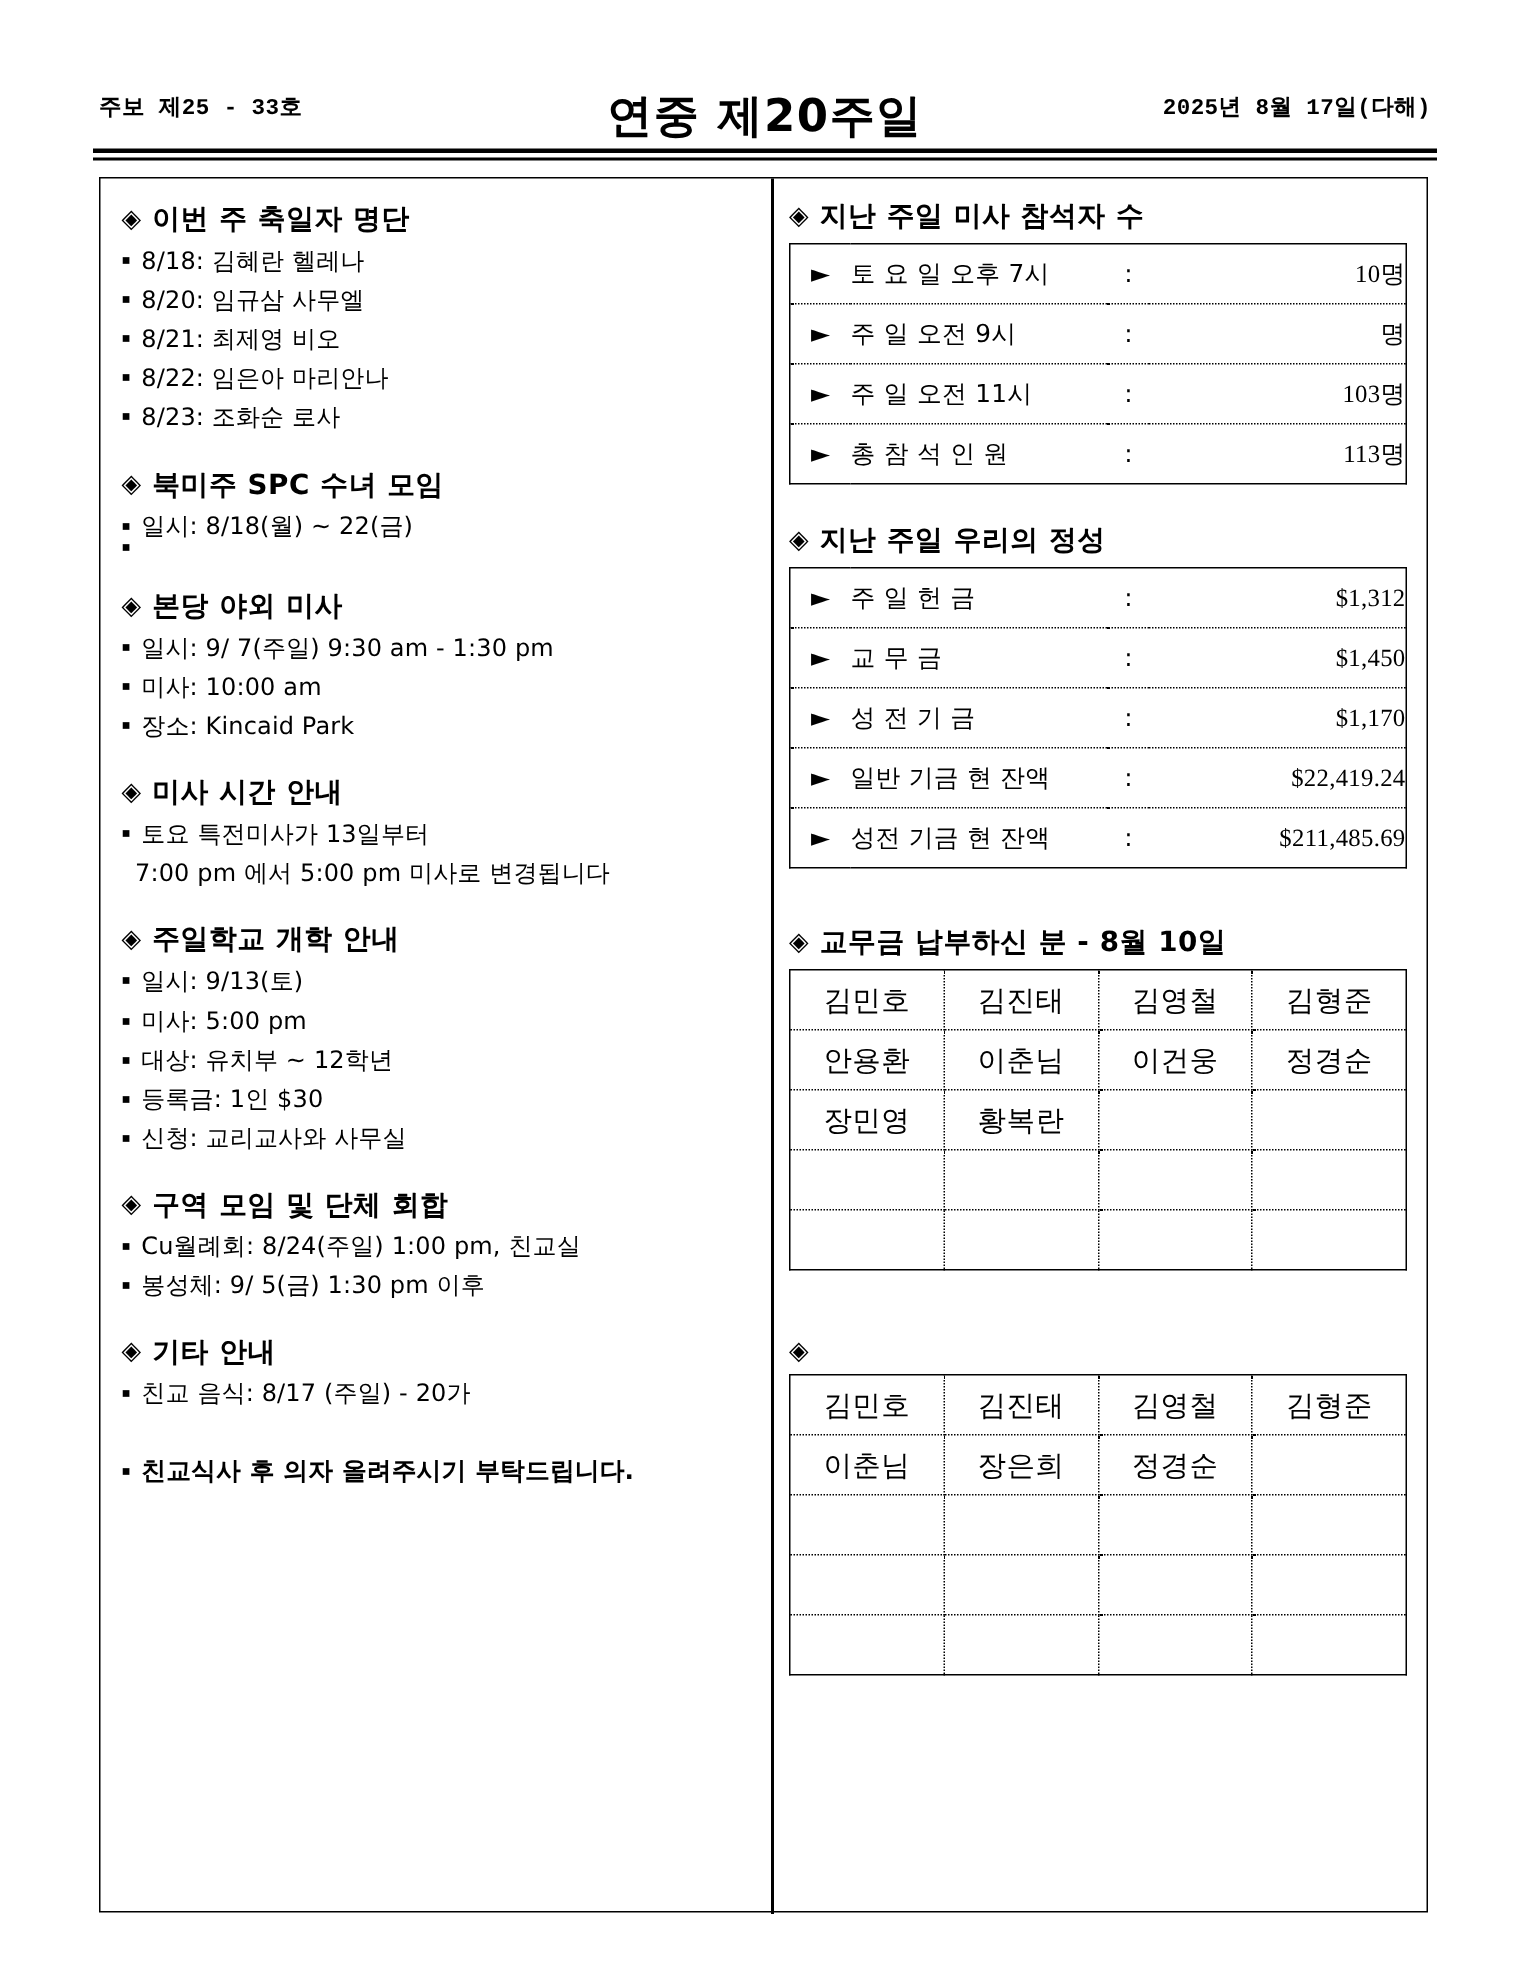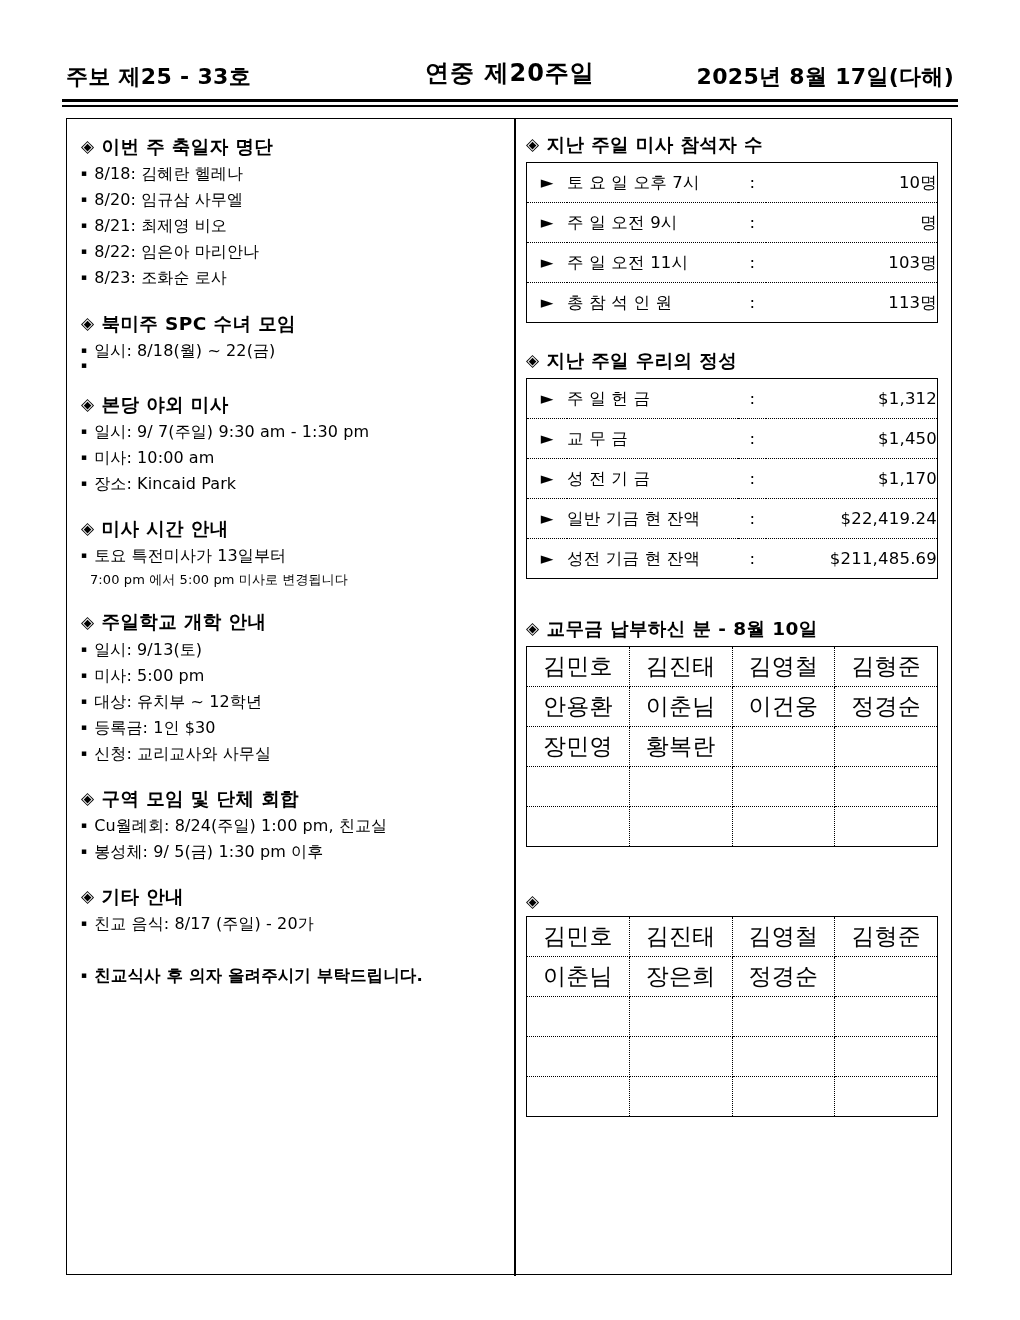--- a/index.html
+++ b/index.html
@@ -22,27 +22,28 @@
     left: 66px;
     top: 62px;
     width: 888px;
     height: 34px;
     display: flex;
     align-items: baseline;
     justify-content: space-between;
   }
   .mast-left,
   .mast-right {
-    font-size: 22px;
+    font-size: 15px;
     font-weight: bold;
     letter-spacing: 0.3px;
     white-space: nowrap;
+    font-family: Liberation Mono, monospace;
   }
   .mast-center {
-    font-size: 24px;
+    font-size: 30px;
     font-weight: bold;
     letter-spacing: 1px;
     white-space: nowrap;
     position: absolute;
     left: 50%;
     transform: translateX(-50%);
     top: -5px;
   }
 
   .rule-top {
@@ -130,21 +131,21 @@
   }
   .sq {
     font-size: 9px;
     line-height: 1;
     margin-right: 7px;
     position: relative;
     top: -3px;
     flex: 0 0 auto;
   }
   .plain {
-    font-size: 13px;
+    font-size: 16px;
     line-height: 1.63;
     white-space: nowrap;
     padding-left: 9px;
     letter-spacing: 0.1px;
   }
   .indent-food {
     padding-left: 131px;
   }
   .bold-line {
     font-weight: bold;
@@ -189,37 +190,38 @@
   }
   .c-colon {
     width: 28px;
     text-align: center;
   }
   .c-value {
     text-align: right;
     padding-right: 12px;
     white-space: nowrap;
     letter-spacing: 0.2px;
+    font-family: Liberation Serif, serif;
   }
 
   
   .ntable {
     border: 1.8px solid #000;
     border-collapse: collapse;
     width: 412px;
     margin-top: 6px;
     table-layout: fixed;
   }
   .ntable td {
     border-right: 1.3px dotted #000;
     border-bottom: 1.3px dotted #000;
     height: 39px;
     width: 25%;
     text-align: center;
-    font-size: 23px;
+    font-size: 19px;
     padding: 0;
     vertical-align: middle;
     letter-spacing: 0.3px;
   }
   .ntable td:last-child { border-right: none; }
   .ntable tr:last-child td { border-bottom: none; }
 </style>
 </head>
 <body>
 

